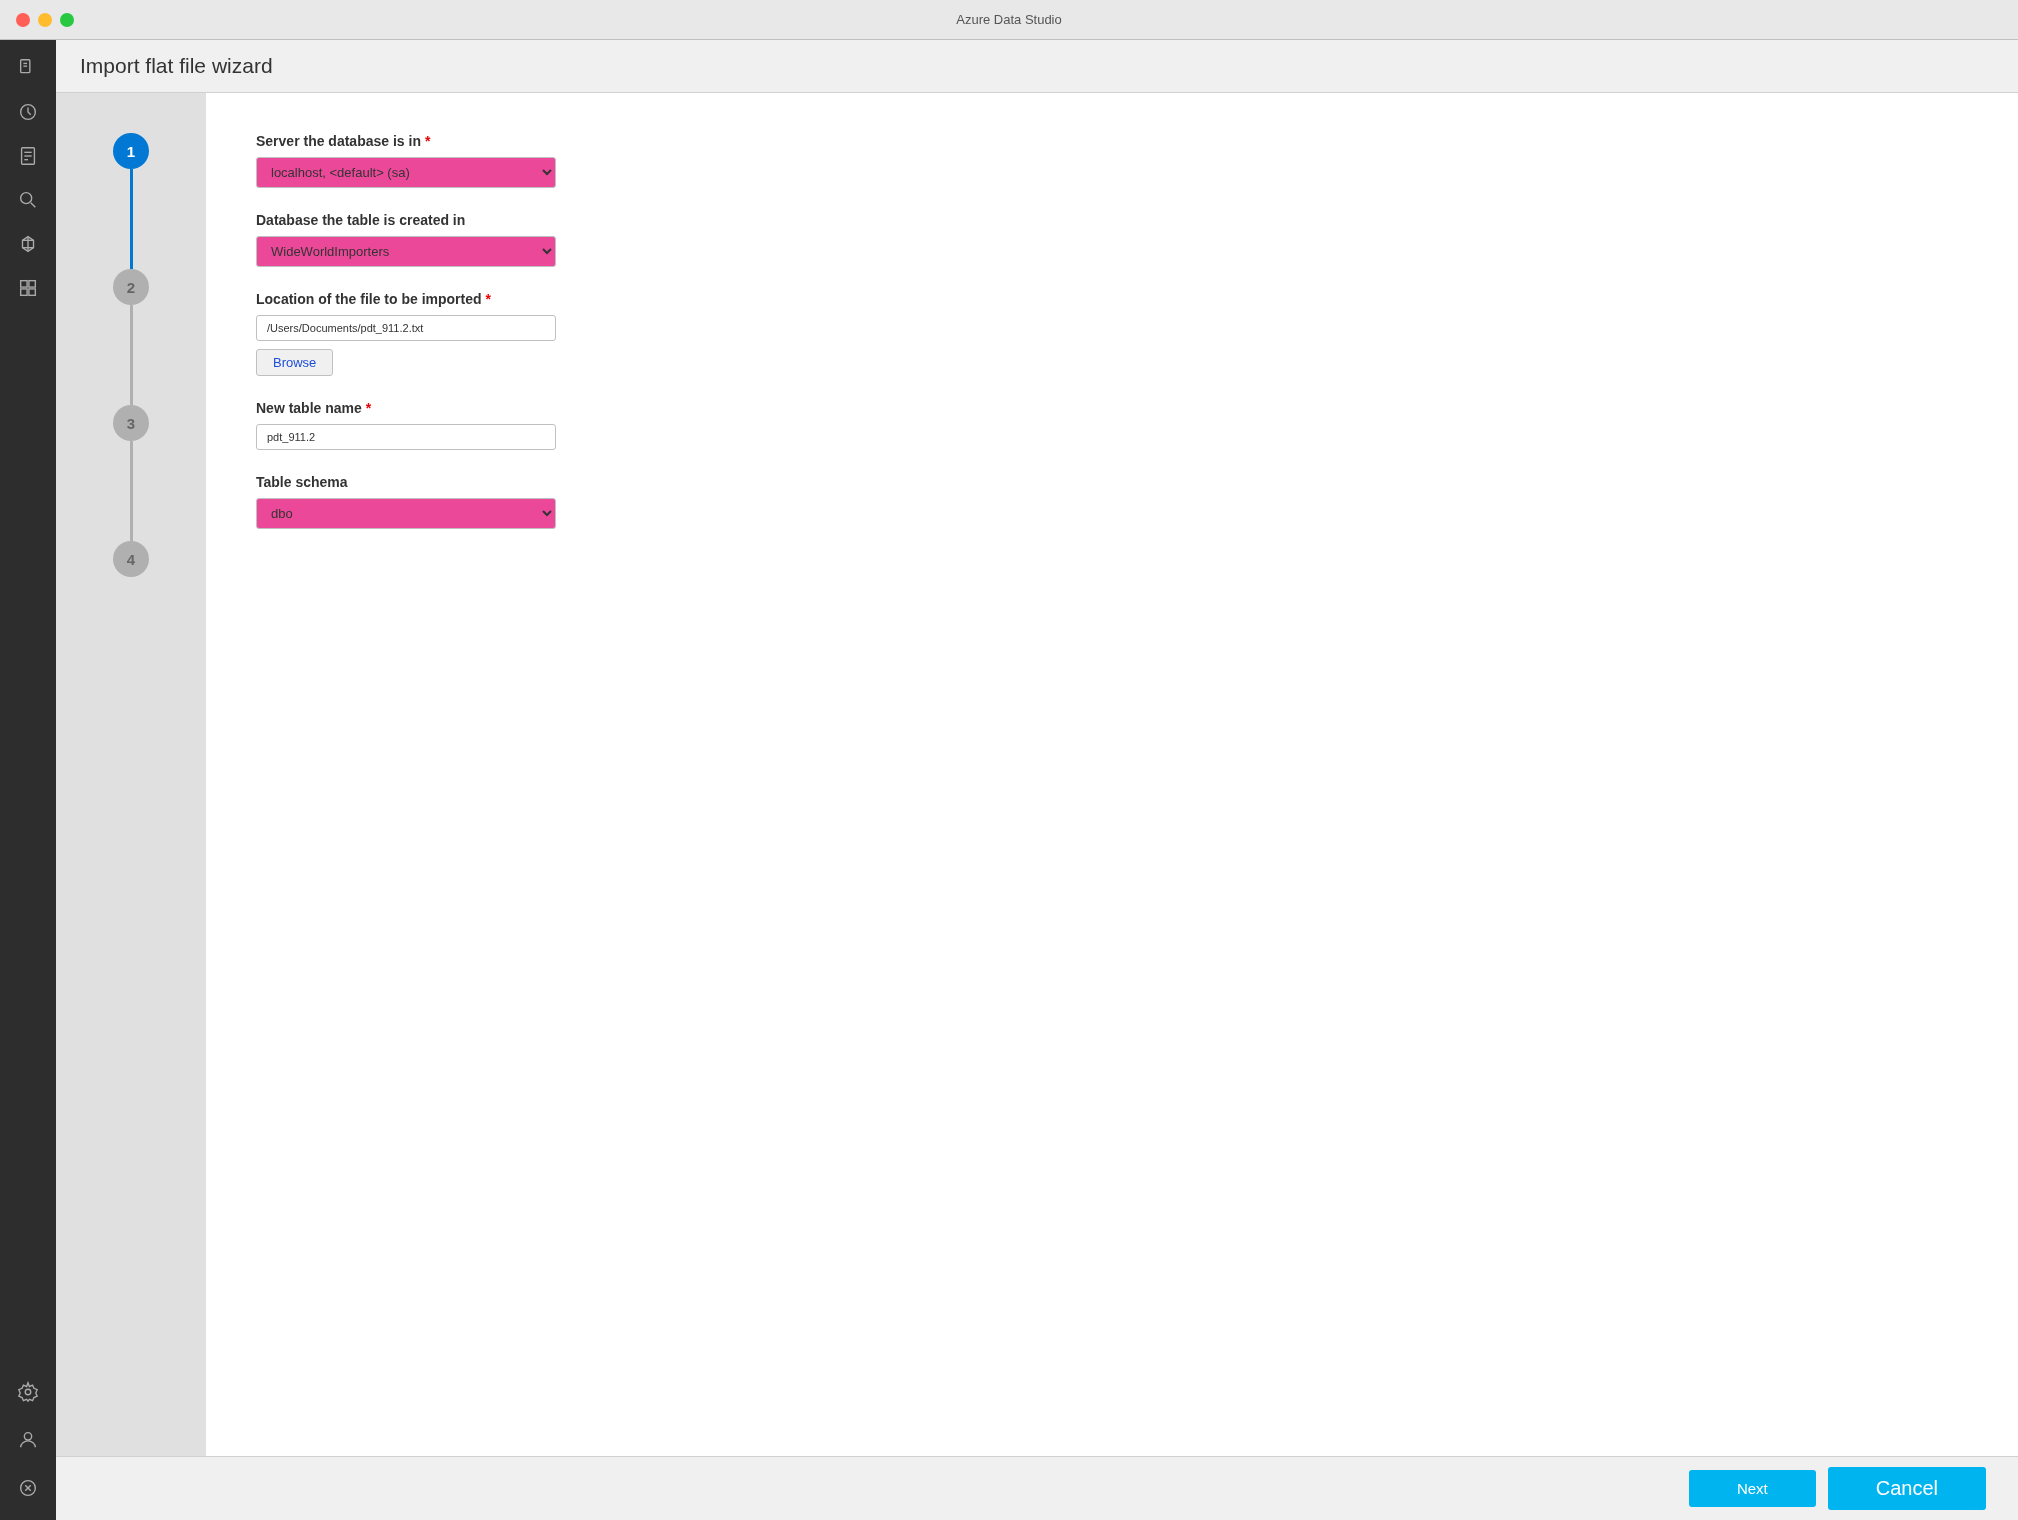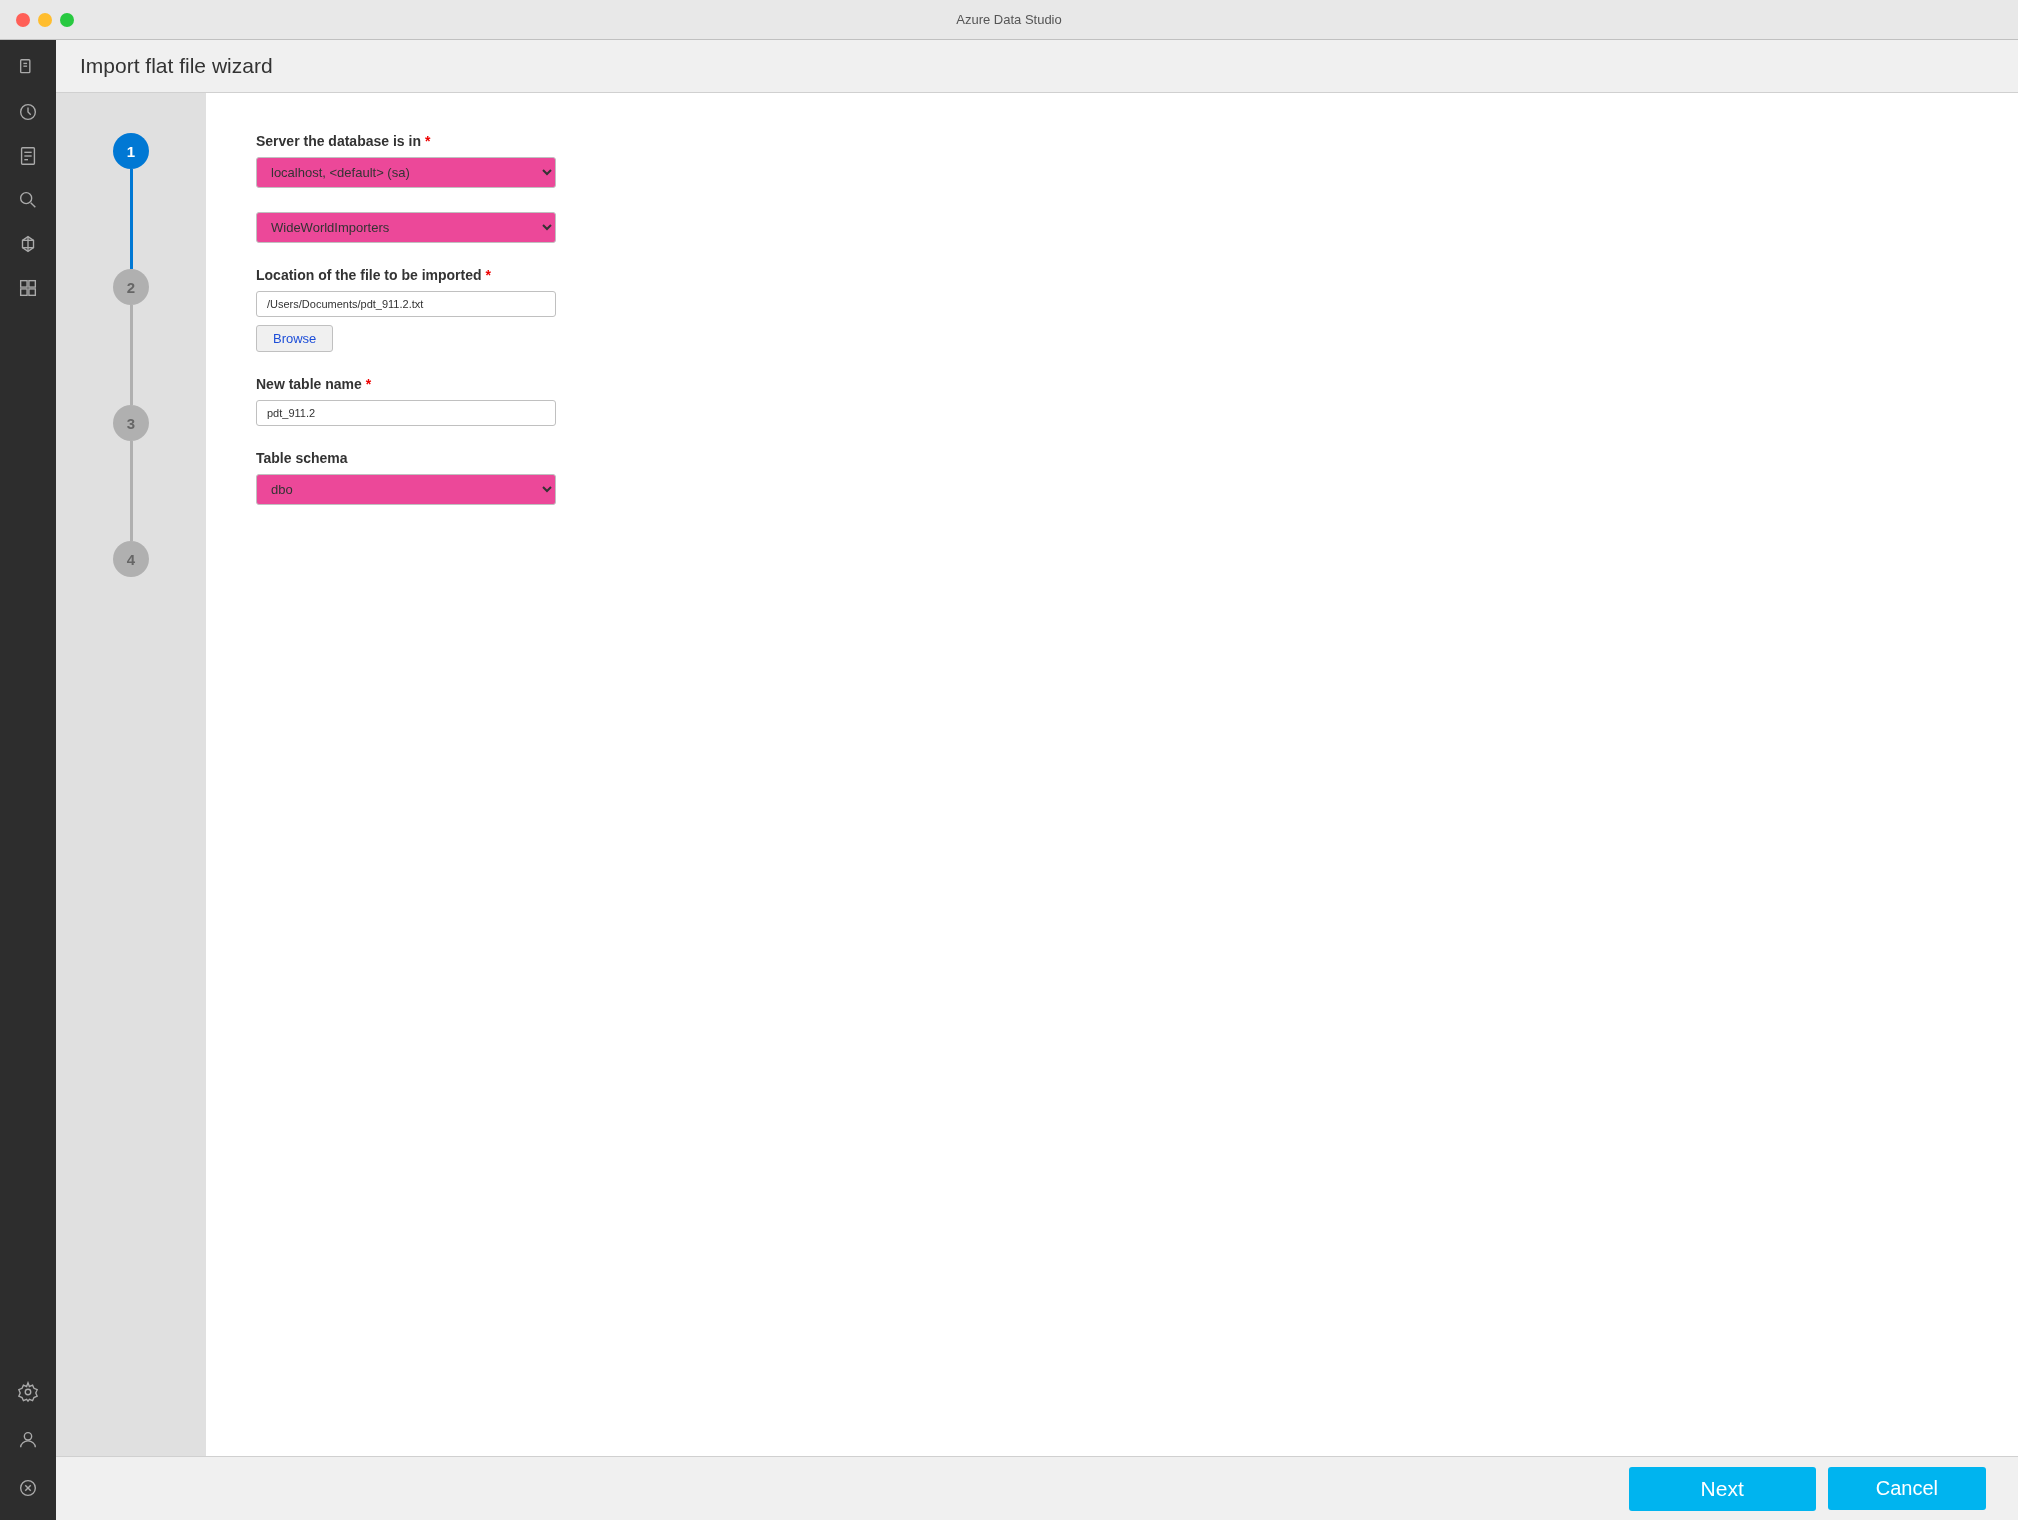--- a/index.html
+++ b/index.html
@@ -235,22 +235,22 @@
       align-items: center;
       justify-content: flex-end;
       padding: 0 32px;
       gap: 12px;
     }
 
     .btn-next {
       background: #00b4ef;
       color: white;
       border: none;
-      padding: 10px 72px;
-      font-size: 21px;
+      padding: 10px 48px;
+      font-size: 15px;
       border-radius: 3px;
       cursor: pointer;
       font-weight: 500;
     }
 
     .btn-cancel {
       background: #00b4ef;
       color: white;
       border: none;
       padding: 10px 48px;
@@ -384,20 +384,23 @@
           <div class="field-label">
             <span>Server the database is in</span>
             <span class="required-star">*</span>
           </div>
           <select class="form-select">
             <option>localhost, &lt;default&gt; (sa)</option>
           </select>
         </div>
 
         <div class="field-section">
+          <div class="field-label">
+            <span>Database the table is created in</span>
+          </div>
           <select class="form-select">
             <option>WideWorldImporters</option>
           </select>
         </div>
 
         <div class="field-section">
           <div class="field-label">
             <span>Location of the file to be imported</span>
             <span class="required-star">*</span>
           </div>

